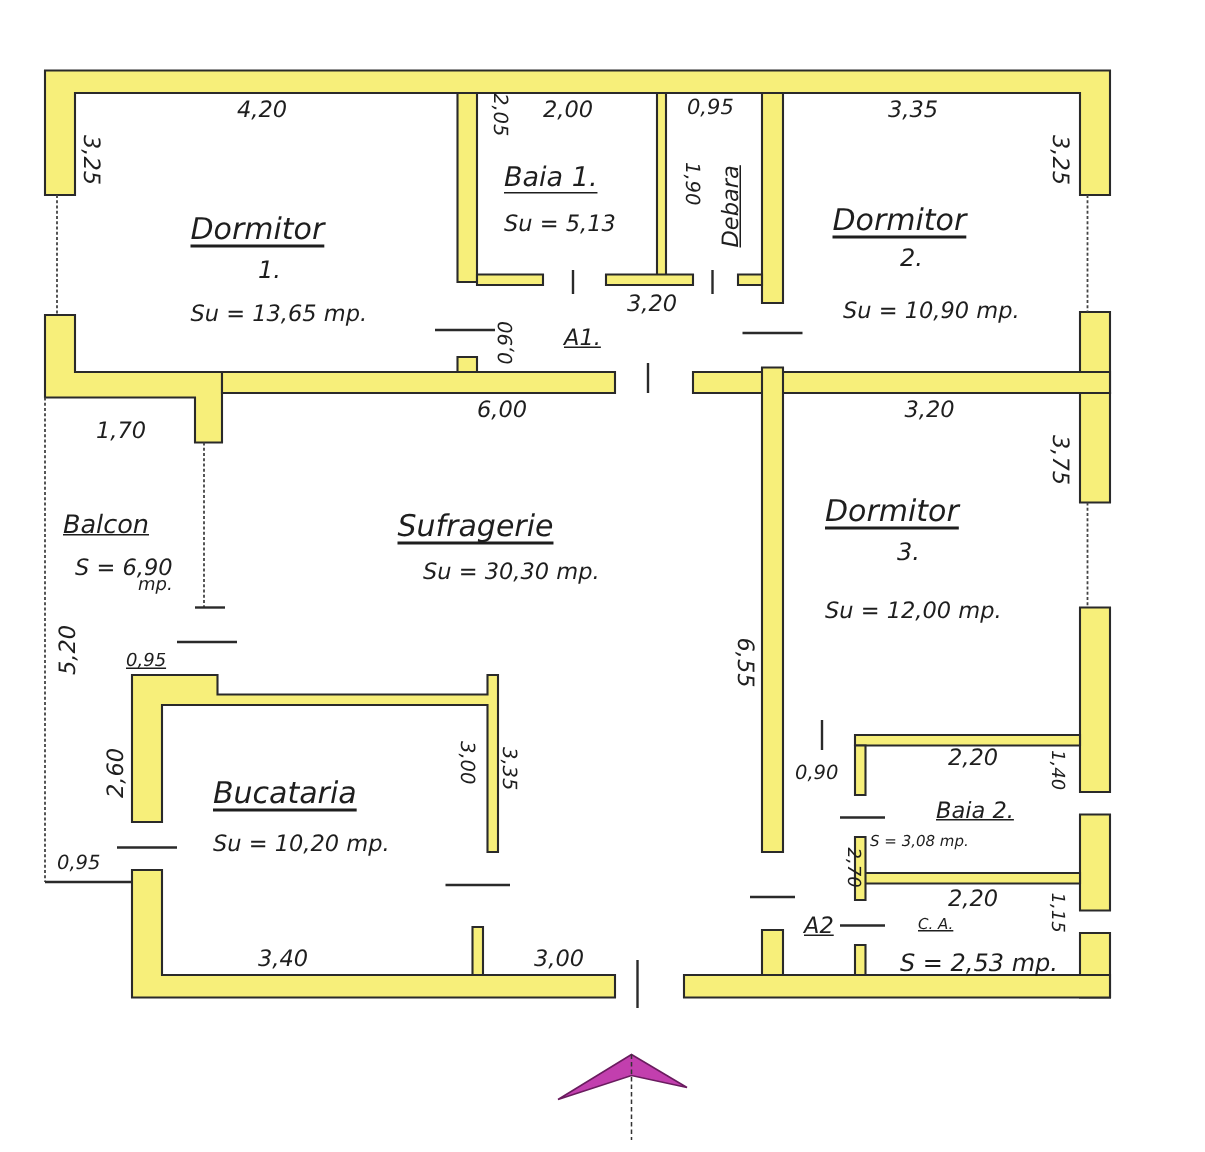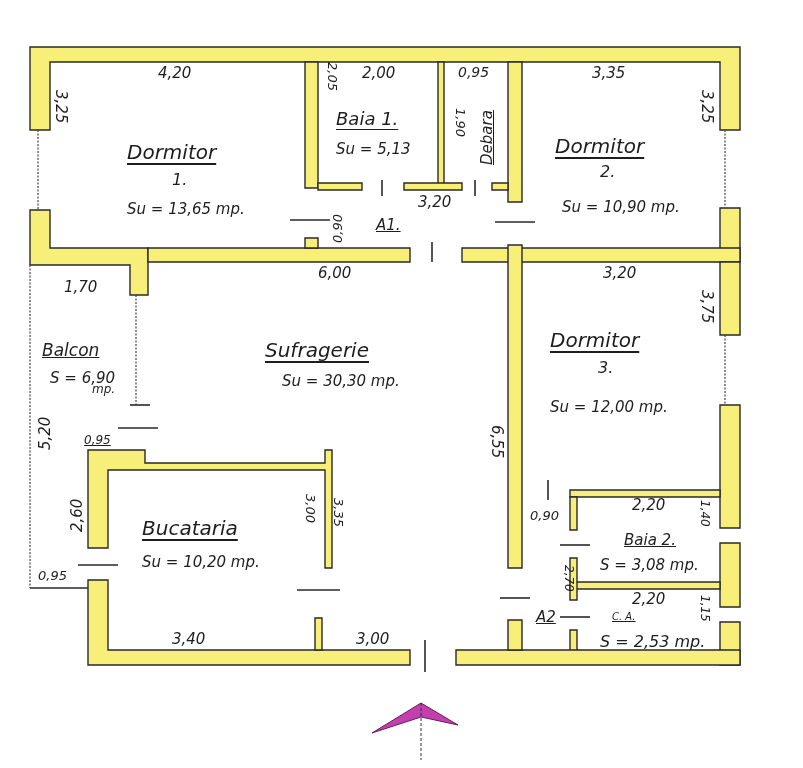--- a/index.html
+++ b/index.html
@@ -112,21 +112,21 @@
 <div class="lbl area" style="left:282px;top:372px;">Su = 30,30 mp.</div>
 
 <div class="lbl room" style="left:550px;top:328px;">Dormitor</div>
 <div class="lbl num" style="left:598px;top:358px;">3.</div>
 <div class="lbl area" style="left:550px;top:398px;">Su = 12,00 mp.</div>
 
 <div class="lbl room" style="left:142px;top:516px;">Bucataria</div>
 <div class="lbl area" style="left:142px;top:553px;">Su = 10,20 mp.</div>
 
 <div class="lbl area" style="left:600px;top:531px;text-decoration:underline;margin-left:24px;">Baia 2.</div>
-<div class="lbl area" style="left:600px;top:556px;font-size:15px;text-align:center;">S = 3,08 mp.</div>
+<div class="lbl area" style="left:580px;top:556px;font-size:10px;text-align:center;">S = 3,08 mp.</div>
 
 <div class="lbl area" style="left:536px;top:608px;text-decoration:underline;">A2</div>
 
 <div class="lbl area" style="left:612px;top:611px;font-size:10px;text-decoration:underline;">C. A.</div>
 <div class="lbl area" style="left:600px;top:632px;font-size:16px;">S = 2,53 mp.</div>
 
 <div class="lbl dim" style="left:158px;top:64px;">4,20</div>
 <div class="lbl dim rot90" style="left:70px;top:90px;">3,25</div>
 <div class="lbl dim" style="left:362px;top:64px;">2,00</div>
 <div class="lbl dim rot90" style="left:340px;top:62px;font-size:13px;">2,05</div>

